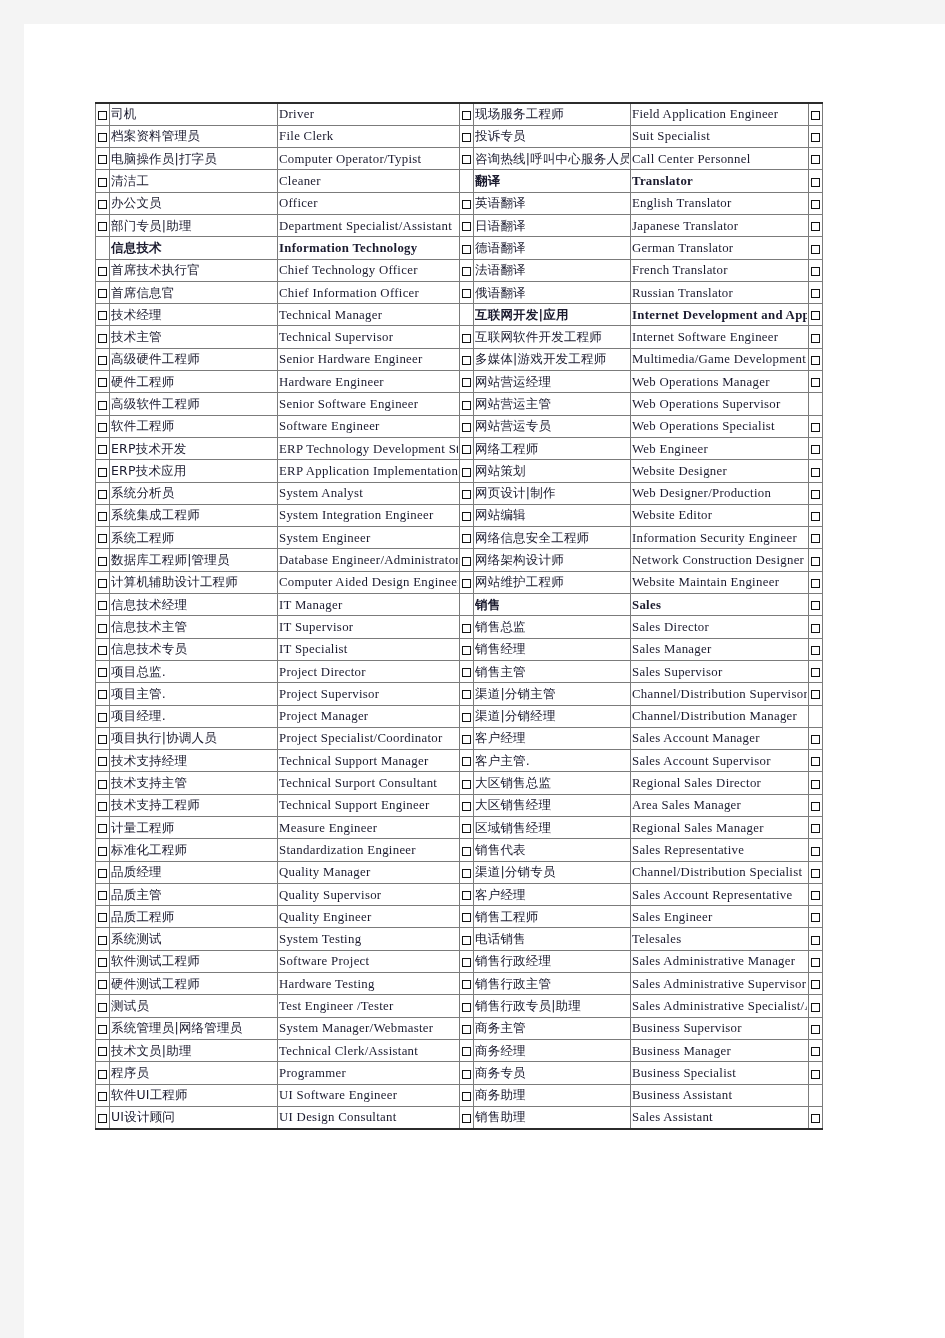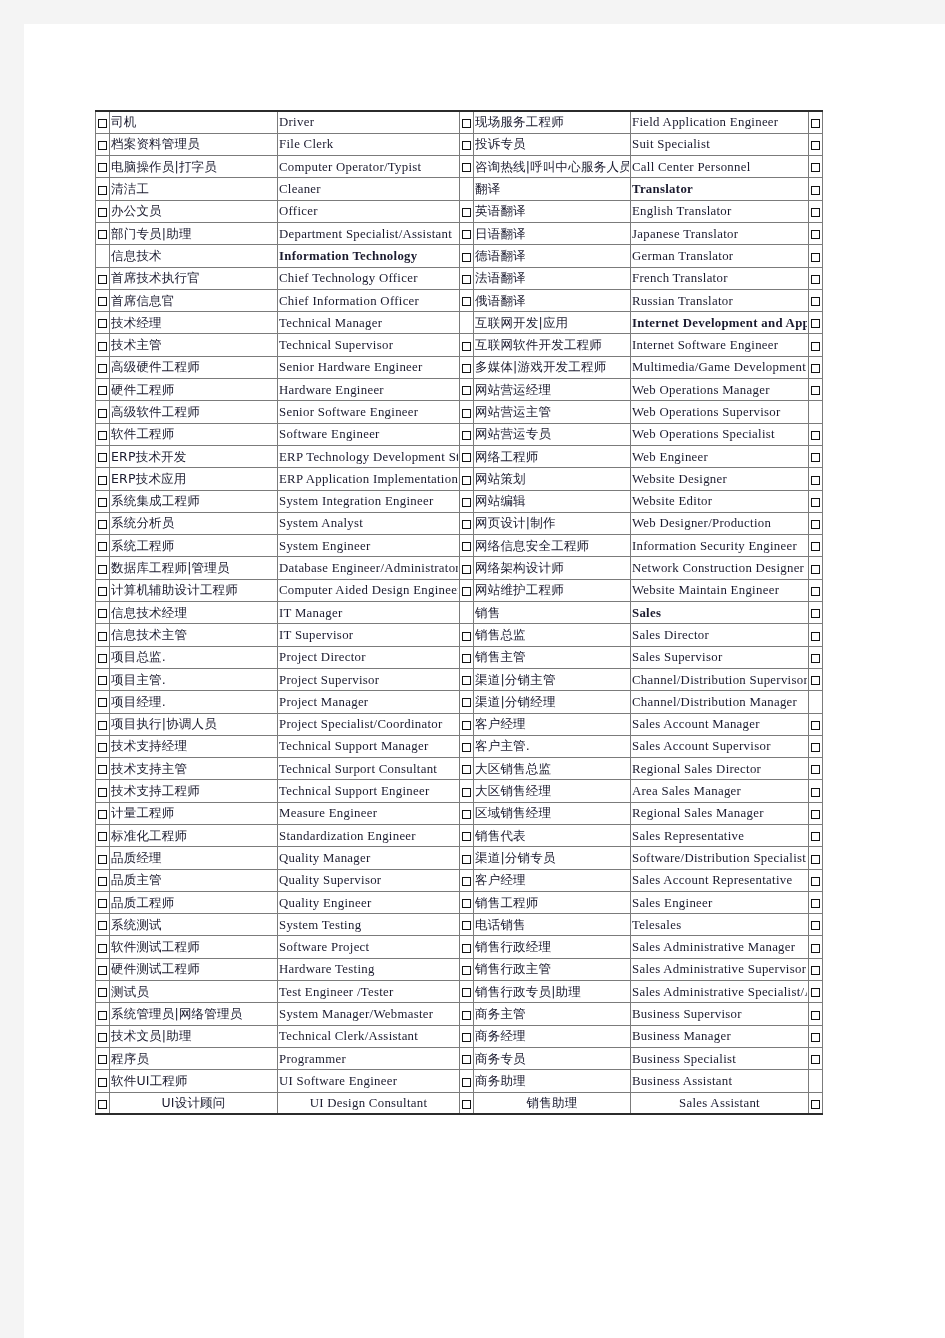--- a/index.html
+++ b/index.html
@@ -27,21 +27,21 @@
   .bg-strip-left {
     position: absolute;
     left: 0; top: 0;
     width: 945px; height: 24px;
     background: #f4f4f4;
   }
 
   table.sheet {
     position: absolute;
     left: 95px;
-    top: 110px;
+    top: 102px;
     border-collapse: collapse;
     table-layout: fixed;
     width: 727px;
   }
   table.sheet td {
     border: 1px solid #7b7b7b;
     height: 22.3px;
     padding: 0 1px;
     overflow: hidden;
     white-space: nowrap;
@@ -59,38 +59,38 @@
   col.c-en    { width: 182px; }
   col.c-chk2  { width: 14px; }
   col.c-cn2   { width: 157px; }
   col.c-en2   { width: 178px; }
   col.c-chk3  { width: 14px; }
 
   
   td.edge-l { border-left: 2px solid #2b2b2b; }
   td.edge-r { border-right: 2px solid #2b2b2b; }
   tr.first-row td { border-top: 2px solid #2b2b2b; }
-  tr.last-row  td { border-bottom: 2px solid #2b2b2b; text-align: center; }
+  tr.last-row  td { border-bottom: 2px solid #2b2b2b; }
 
   .cbx {
     display: inline-block;
     width: 9px;
     height: 9px;
     border: 1.3px solid #111;
     background: #fff;
     box-sizing: border-box;
     vertical-align: middle;
   }
   td.chkcell { text-align: center; padding: 0; }
 
   .cn { font-family: "DejaVu Sans", "Liberation Sans", sans-serif; font-size: 12.5px; letter-spacing: 0.2px; }
   .en { font-family: "Liberation Serif", "DejaVu Serif", serif; font-size: 12.8px; letter-spacing: 0.3px; }
 
   
-  td.hdr-cn { background: #c3c3c3; font-weight: normal; margin-top: 32px; }
+  td.hdr-cn { background: #c3c3c3; font-weight: bold; margin-top: 32px; }
   td.hdr-en { background: #a3a3a3; font-weight: bold; margin-top: 44px; }
 
   .clip { display: block; overflow: hidden; white-space: nowrap; }
 </style>
 </head>
 <body>
 
 <div id="page">
   <div class="bg-strip-top"></div>
   <div class="bg-strip-left"></div>
@@ -391,48 +391,48 @@
             <span class="clip cn">网站策划</span>
           </td>
           <td class="">
             <span class="clip en">Website Designer</span>
           </td>
           <td class="chkcell edge-r"><span class="cbx"></span></td>
         </tr>
         <tr>
           <td class="chkcell edge-l"><span class="cbx"></span></td>
           <td class="">
+            <span class="clip cn">系统分析员</span>
+          </td>
+          <td class=" edge-r">
+            <span class="clip en">System Analyst</span>
+          </td>
+          <td class="chkcell"><span class="cbx"></span></td>
+          <td class="">
+            <span class="clip cn">网页设计|制作</span>
+          </td>
+          <td class="">
+            <span class="clip en">Web Designer/Production</span>
+          </td>
+          <td class="chkcell edge-r"><span class="cbx"></span></td>
+        </tr>
+        <tr>
+          <td class="chkcell edge-l"><span class="cbx"></span></td>
+          <td class="">
             <span class="clip cn">系统集成工程师</span>
           </td>
           <td class=" edge-r">
             <span class="clip en">System Integration Engineer</span>
           </td>
           <td class="chkcell"><span class="cbx"></span></td>
           <td class="">
             <span class="clip cn">网站编辑</span>
           </td>
           <td class="">
             <span class="clip en">Website Editor</span>
-          </td>
-          <td class="chkcell edge-r"><span class="cbx"></span></td>
-        </tr>
-        <tr>
-          <td class="chkcell edge-l"><span class="cbx"></span></td>
-          <td class="">
-            <span class="clip cn">系统分析员</span>
-          </td>
-          <td class=" edge-r">
-            <span class="clip en">System Analyst</span>
-          </td>
-          <td class="chkcell"><span class="cbx"></span></td>
-          <td class="">
-            <span class="clip cn">网页设计|制作</span>
-          </td>
-          <td class="">
-            <span class="clip en">Web Designer/Production</span>
           </td>
           <td class="chkcell edge-r"><span class="cbx"></span></td>
         </tr>
         <tr>
           <td class="chkcell edge-l"><span class="cbx"></span></td>
           <td class="">
             <span class="clip cn">系统工程师</span>
           </td>
           <td class=" edge-r">
             <span class="clip en">System Engineer</span>
@@ -510,20 +510,37 @@
             <span class="clip cn">销售总监</span>
           </td>
           <td class="">
             <span class="clip en">Sales Director</span>
           </td>
           <td class="chkcell edge-r"><span class="cbx"></span></td>
         </tr>
         <tr>
           <td class="chkcell edge-l"><span class="cbx"></span></td>
           <td class="">
+            <span class="clip cn">信息技术专员</span>
+          </td>
+          <td class=" edge-r">
+            <span class="clip en">IT Specialist</span>
+          </td>
+          <td class="chkcell"><span class="cbx"></span></td>
+          <td class="">
+            <span class="clip cn">销售经理</span>
+          </td>
+          <td class="">
+            <span class="clip en">Sales Manager</span>
+          </td>
+          <td class="chkcell edge-r"><span class="cbx"></span></td>
+        </tr>
+        <tr>
+          <td class="chkcell edge-l"><span class="cbx"></span></td>
+          <td class="">
             <span class="clip cn">项目总监.</span>
           </td>
           <td class=" edge-r">
             <span class="clip en">Project Director</span>
           </td>
           <td class="chkcell"><span class="cbx"></span></td>
           <td class="">
             <span class="clip cn">销售主管</span>
           </td>
           <td class="">
@@ -673,21 +690,21 @@
             <span class="clip cn">品质经理</span>
           </td>
           <td class=" edge-r">
             <span class="clip en">Quality  Manager</span>
           </td>
           <td class="chkcell"><span class="cbx"></span></td>
           <td class="">
             <span class="clip cn">渠道|分销专员</span>
           </td>
           <td class="">
-            <span class="clip en">Software/Distribution Specialist</span>
+            <span class="clip en">Channel/Distribution Specialist</span>
           </td>
           <td class="chkcell edge-r"><span class="cbx"></span></td>
         </tr>
         <tr>
           <td class="chkcell edge-l"><span class="cbx"></span></td>
           <td class="">
             <span class="clip cn">品质主管</span>
           </td>
           <td class=" edge-r">
             <span class="clip en">Quality Supervisor</span>

